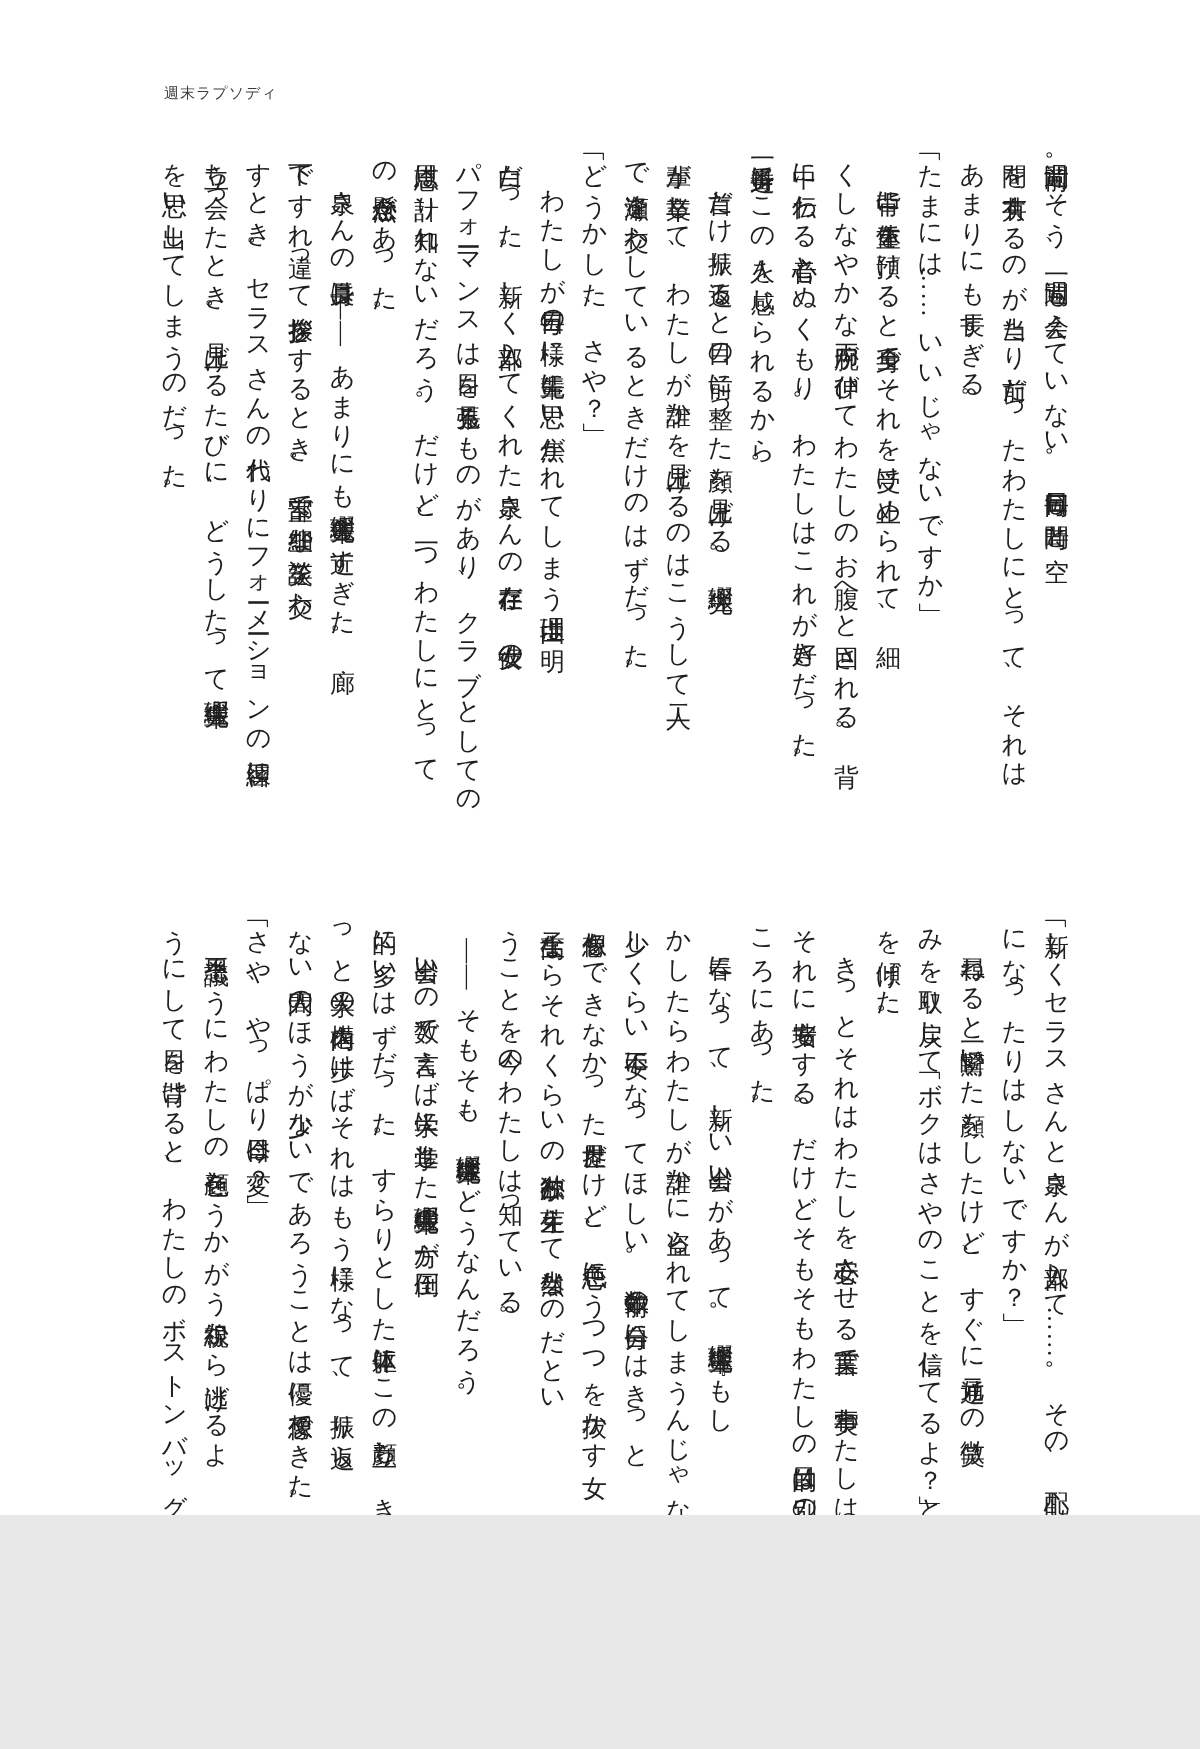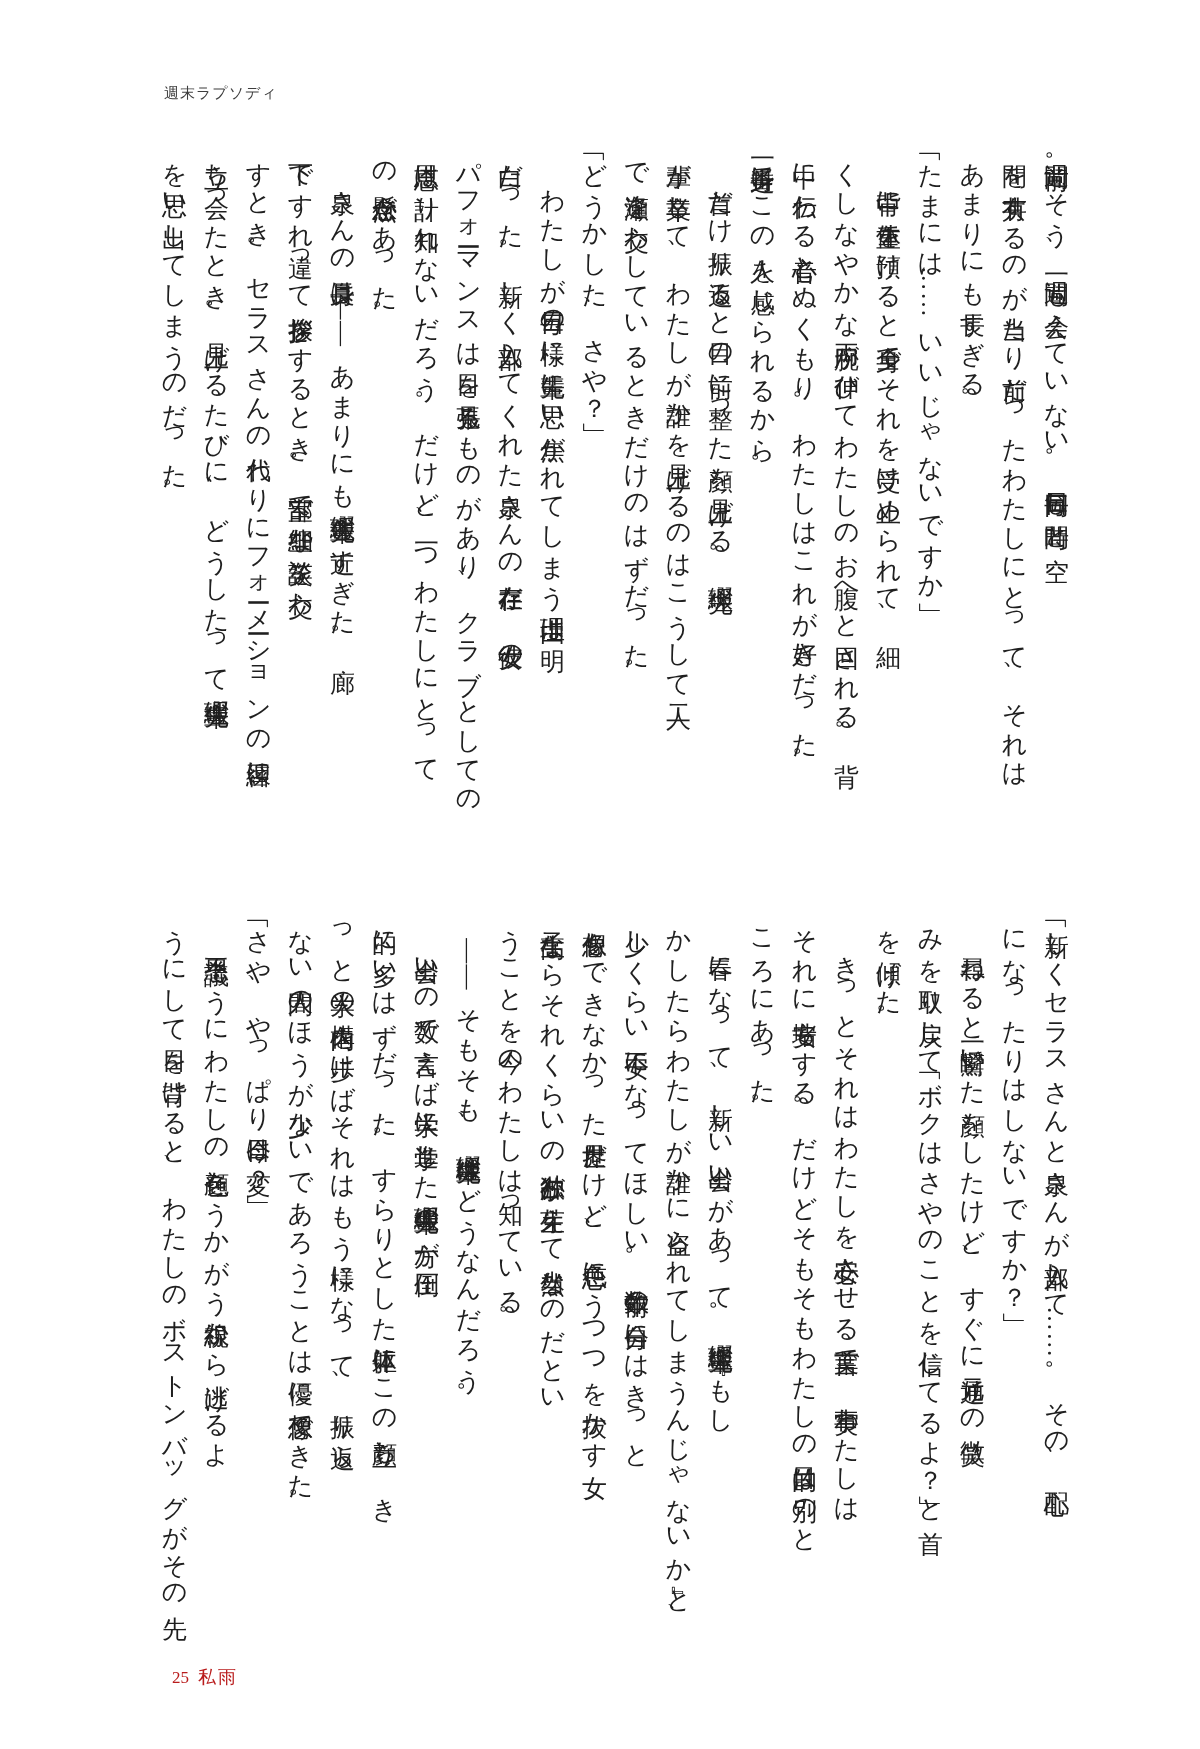--- a/index.html
+++ b/index.html
@@ -3,21 +3,21 @@
 <meta charset="utf-8">
 <style>
   html, body {
     margin: 0;
     padding: 0;
     background: #e8e8e8;
   }
   .page {
     position: relative;
     width: 1200px;
-    height: 1749px;
+    height: 1515px;
     background: #ffffff;
     font-family: "Liberation Serif", "DejaVu Serif", serif;
     color: #1f1f1f;
     overflow: hidden;
   }
   .running-header {
     position: absolute;
     left: 164px;
     top: 84px;
     font-size: 15px;

